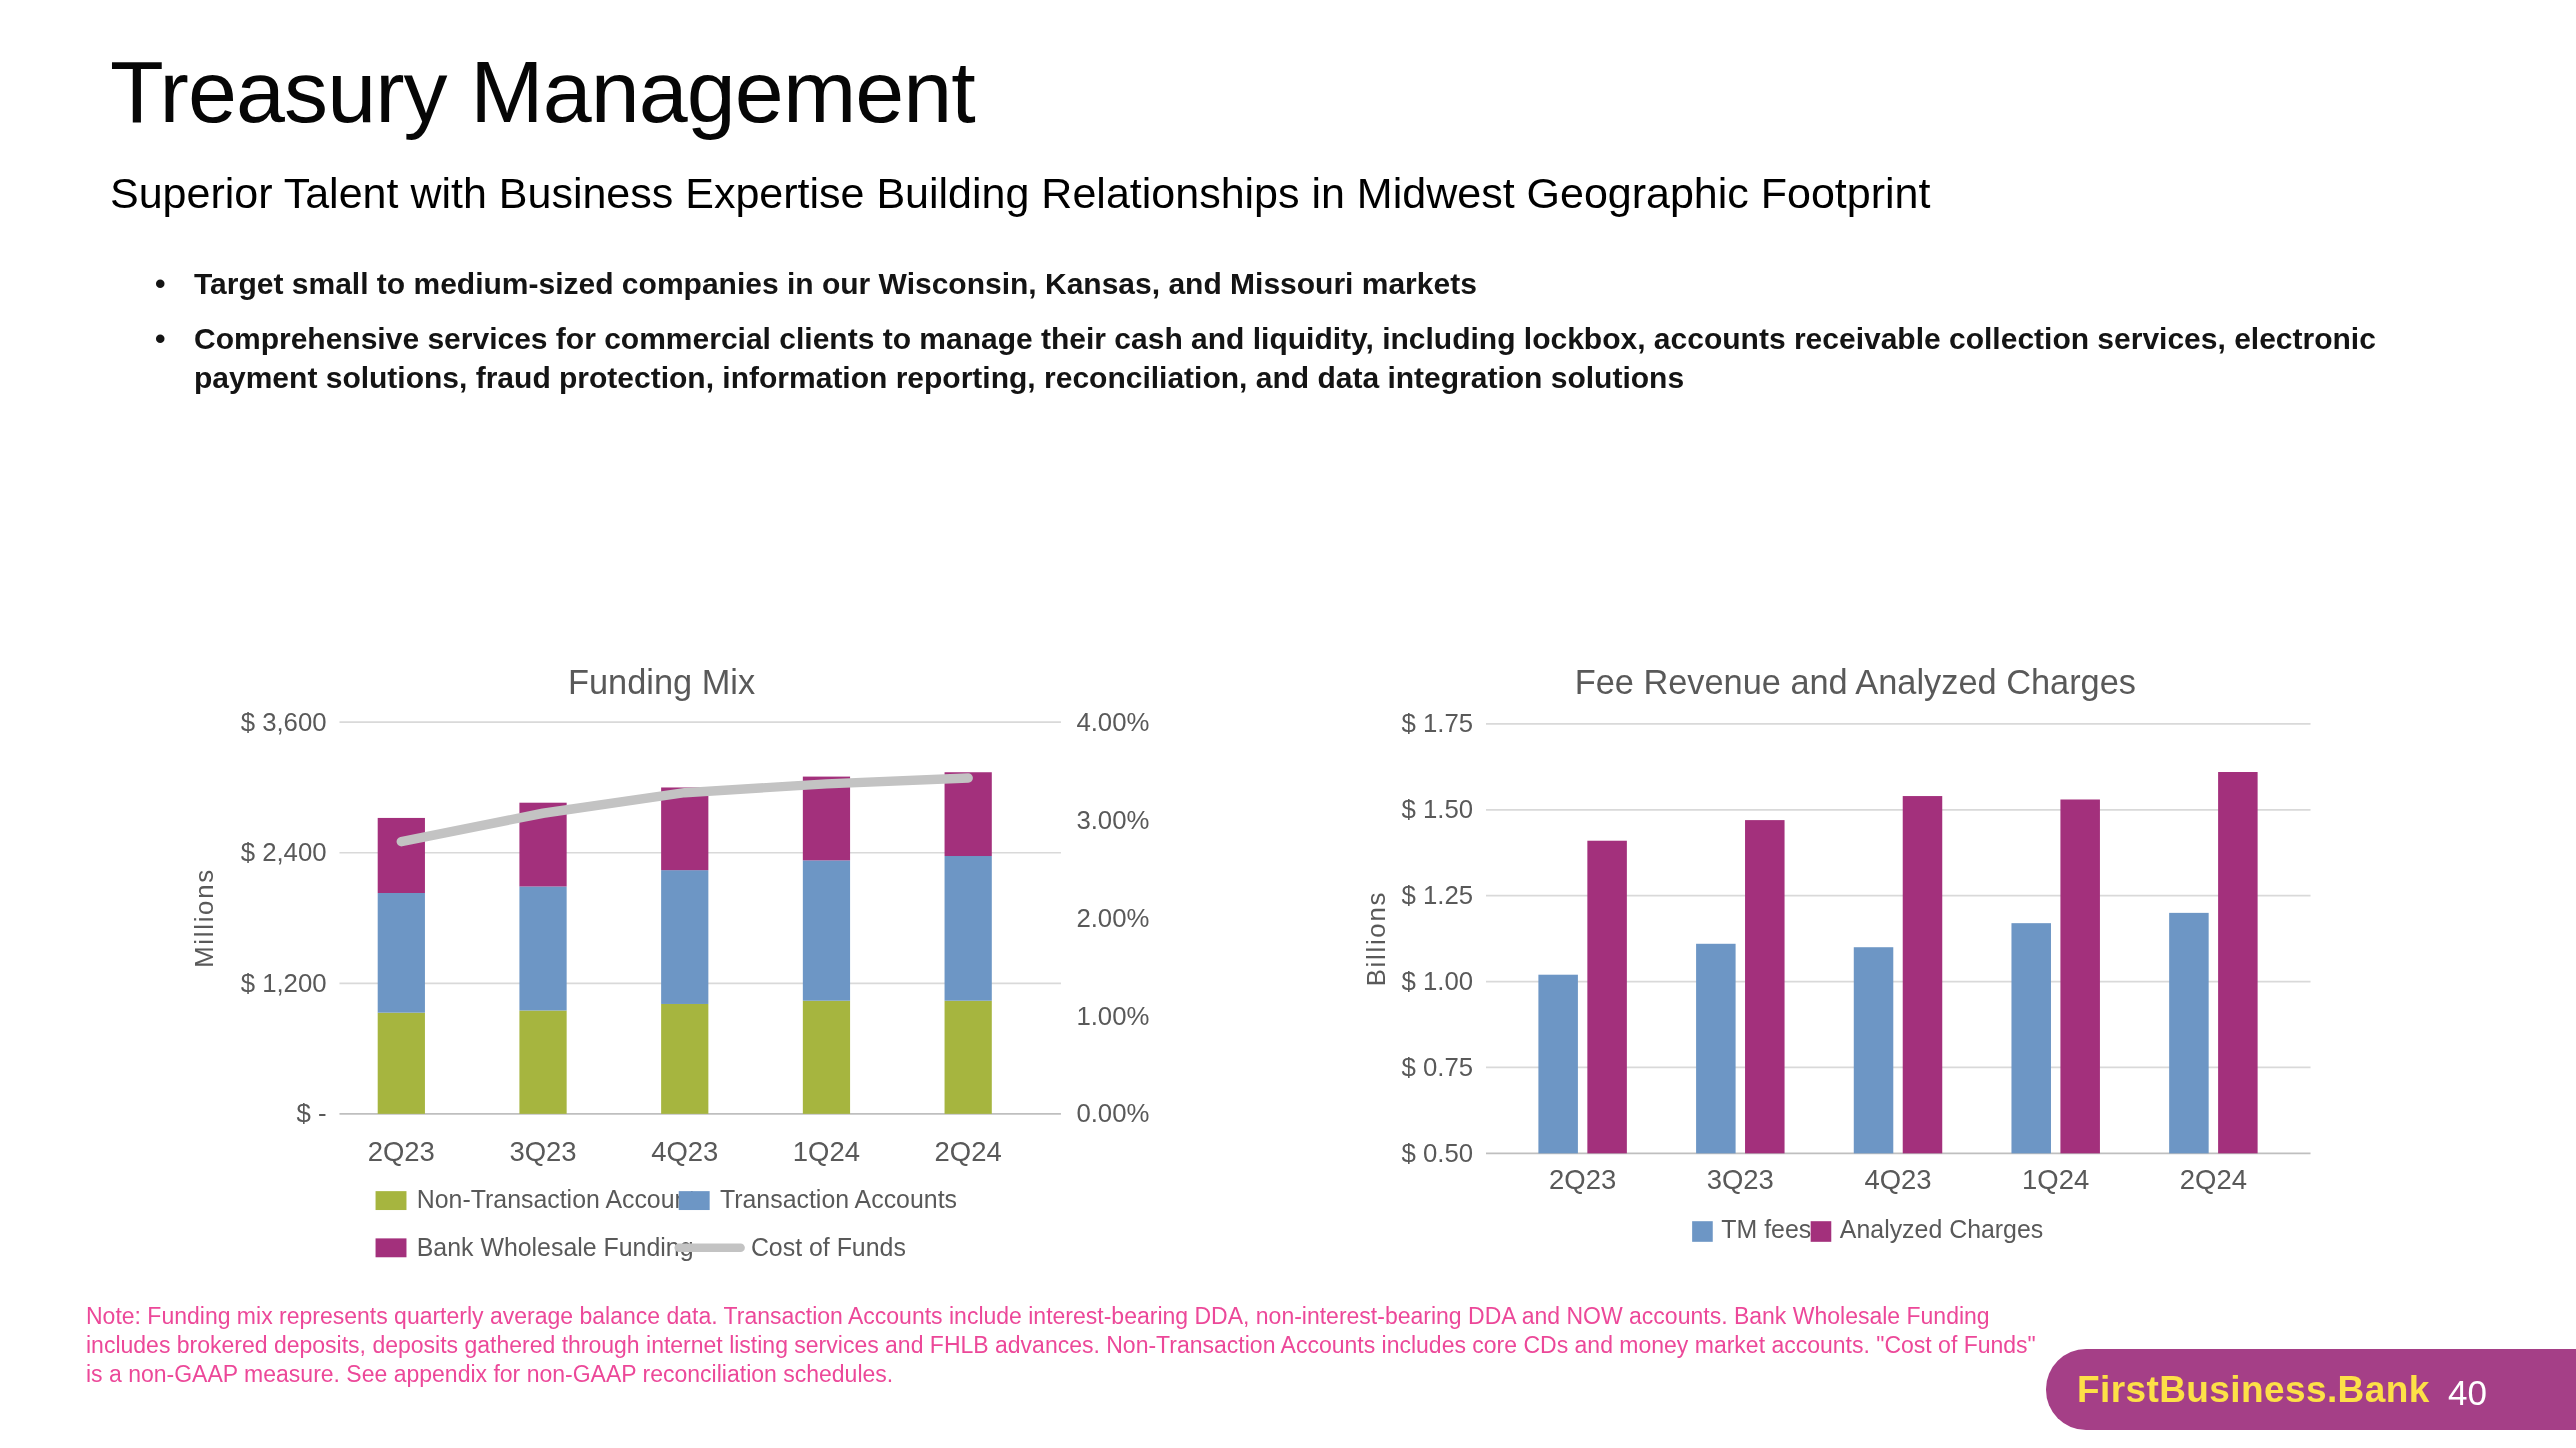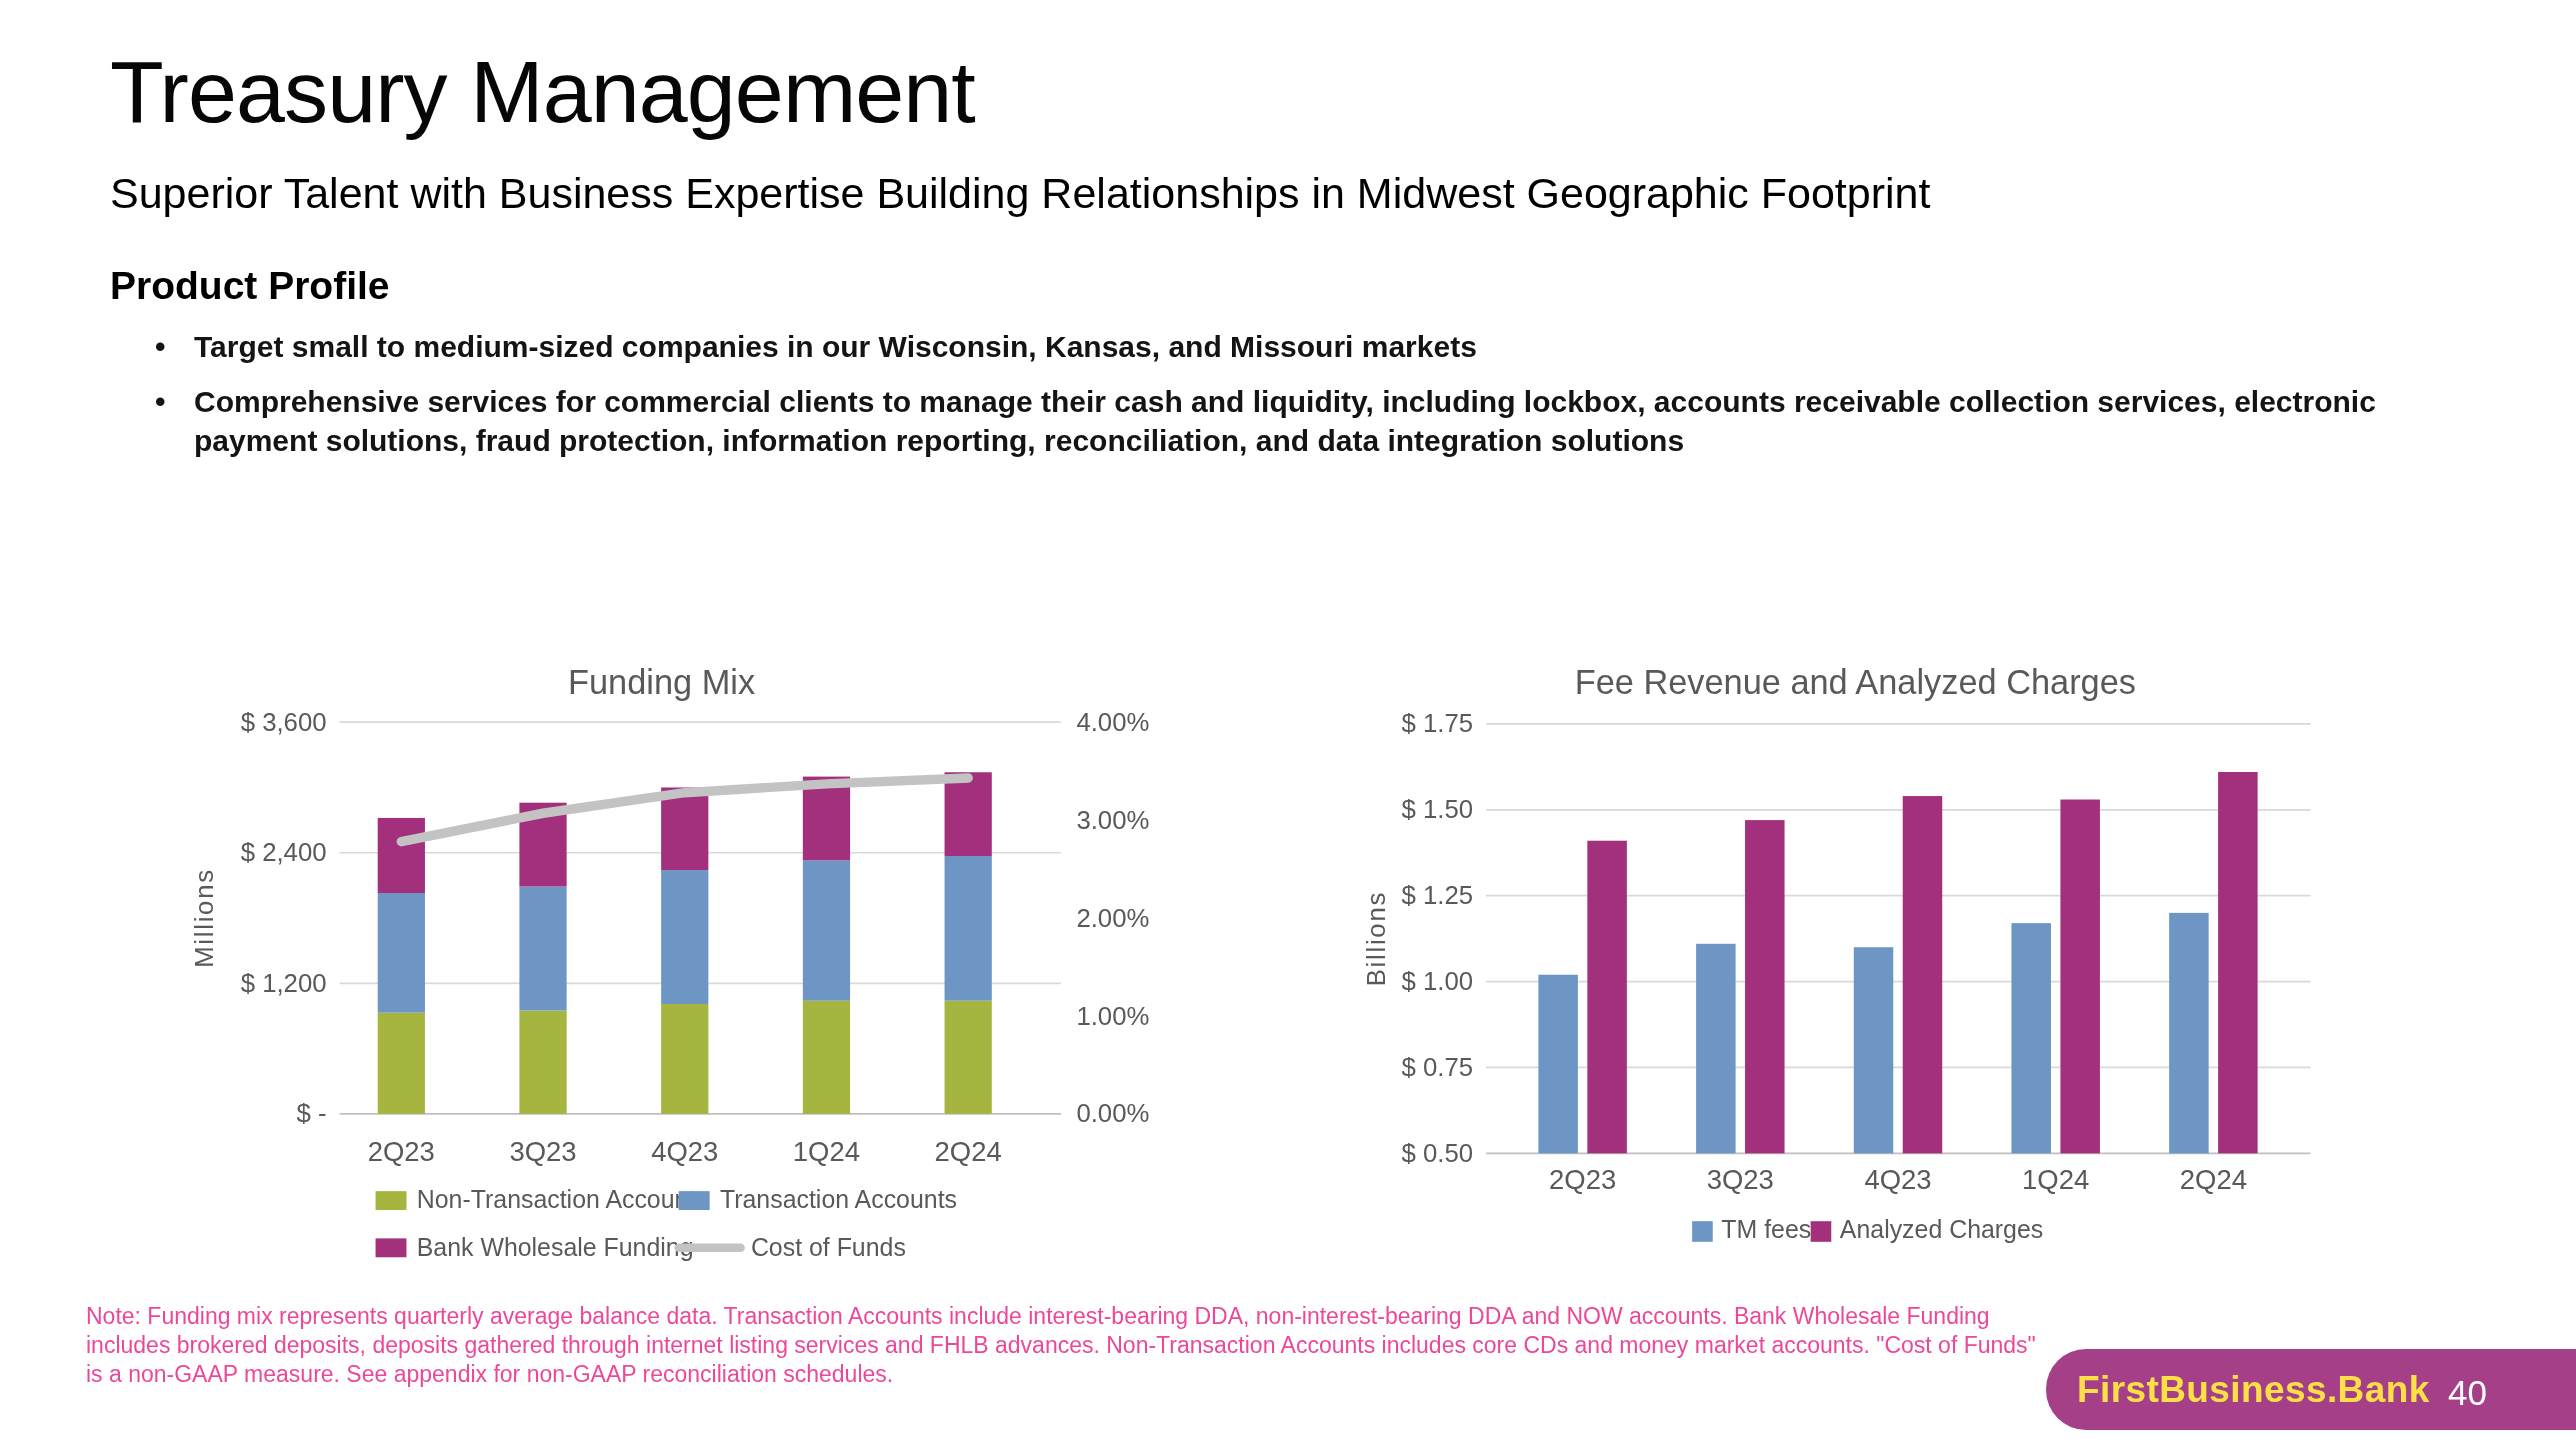--- a/index.html
+++ b/index.html
@@ -30,21 +30,20 @@
 </style>
 </head>
 <body>
 
 <div class="slide">
 
   <div class="textblock">
     <h1 class="title">Treasury Management</h1>
     <div class="subtitle">Superior Talent with Business Expertise Building Relationships in Midwest Geographic Footprint</div>
 
-    <h2 class="sect">Product Profile</h2>
     <ul class="bullets">
       <li>Target small to medium-sized companies in our Wisconsin, Kansas, and Missouri markets</li>
       <li>Comprehensive services for commercial clients to manage their cash and liquidity, including lockbox, accounts receivable collection services, electronic payment solutions, fraud protection, information reporting, reconciliation, and data integration solutions</li>
     </ul>
 
   </div>
 
   <svg id="chart1" class="chart" width="1065" height="670" viewBox="0 0 1240 780">
       <text x="570" y="58" text-anchor="middle" font-size="40" fill="#595959" font-family="&quot;Liberation Sans&quot;, sans-serif">Funding Mix</text>
       <line x1="195" x2="1035" y1="91" y2="91" stroke="#D9D9D9" stroke-width="2"></line>

